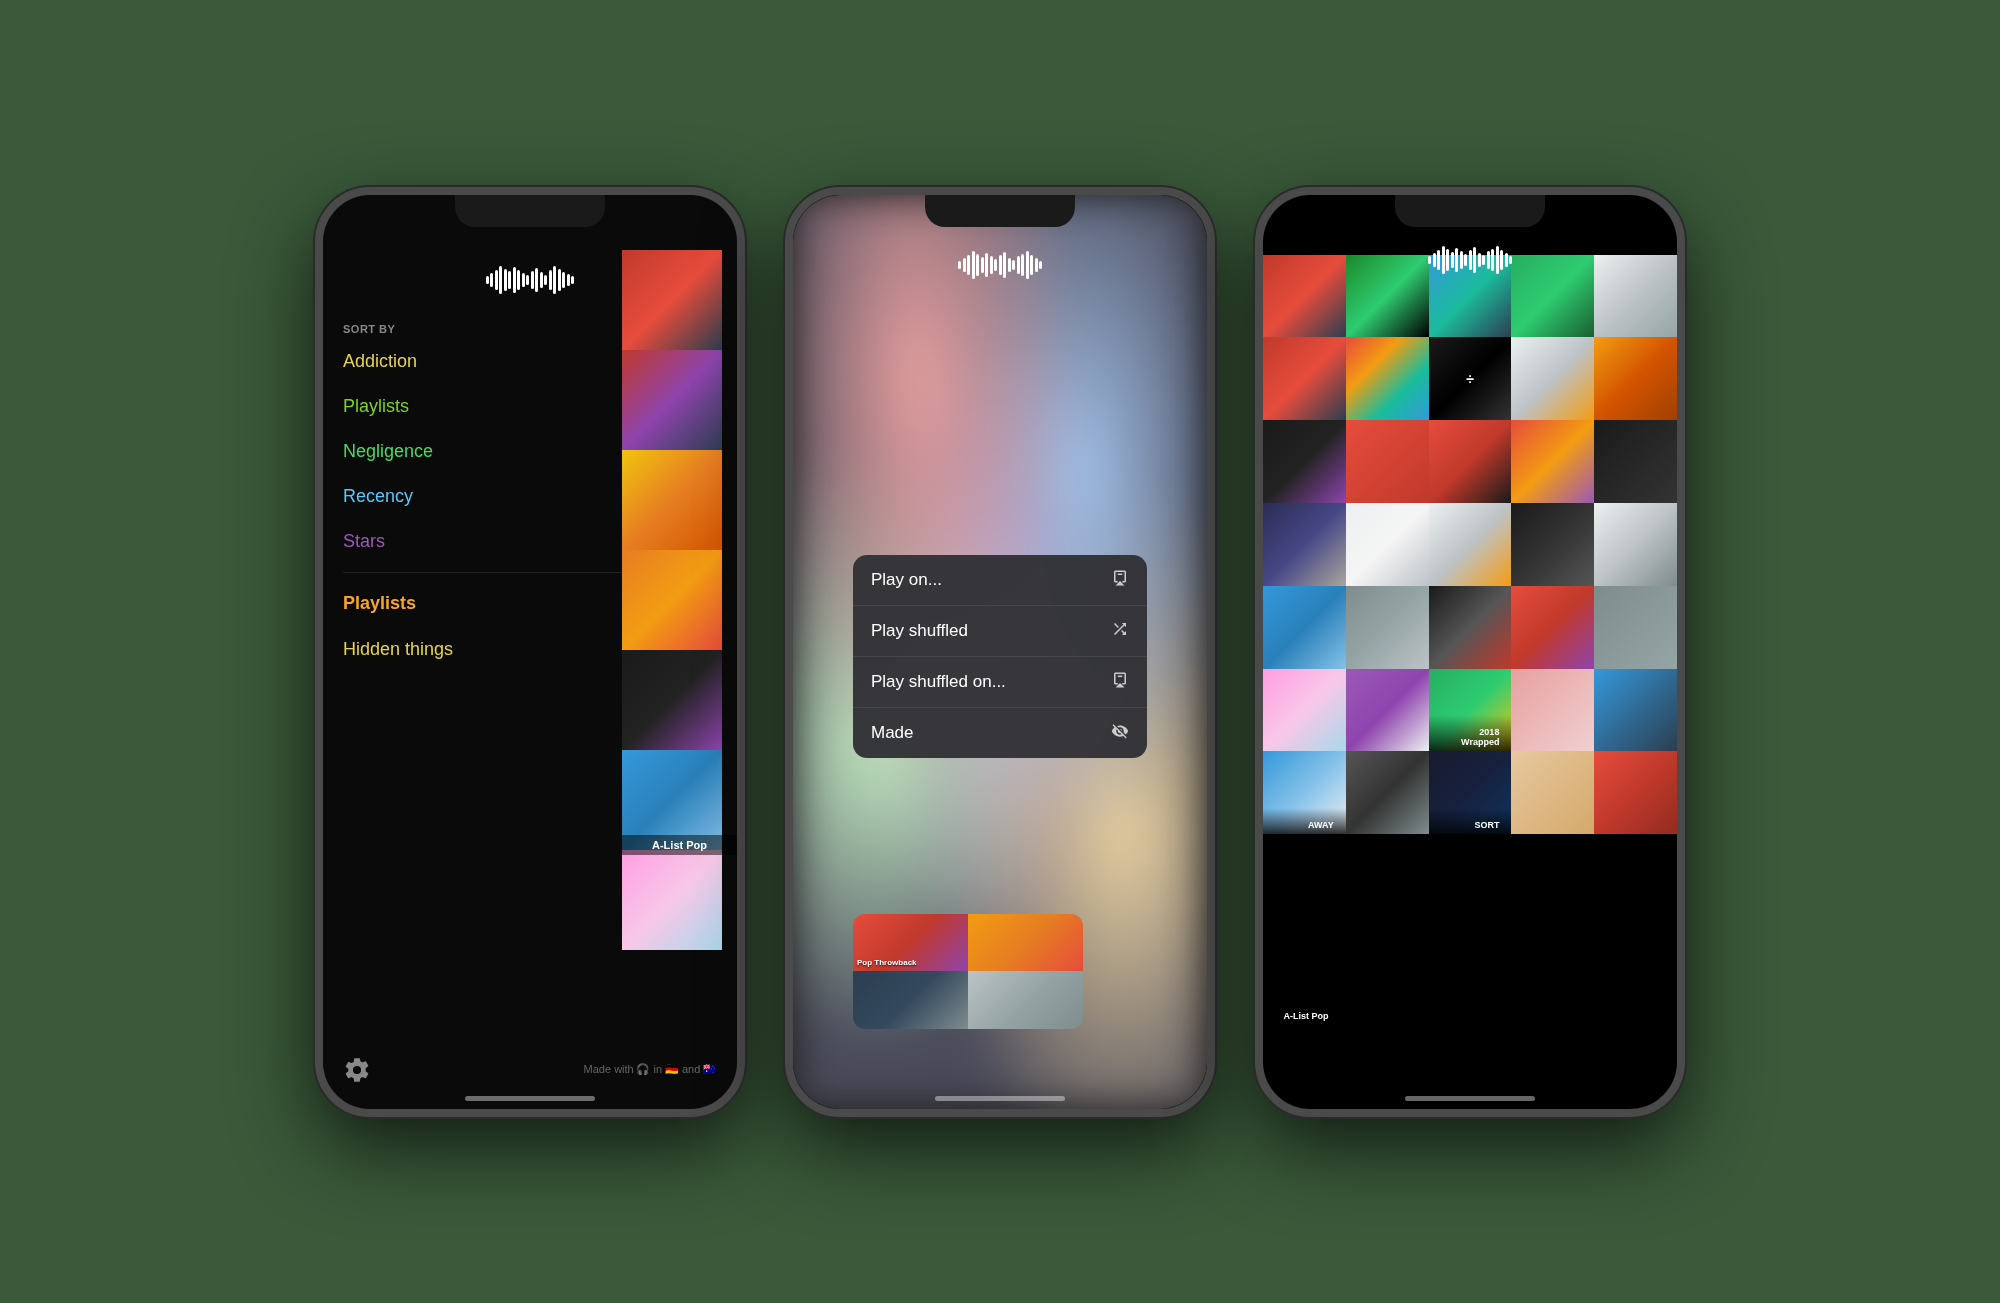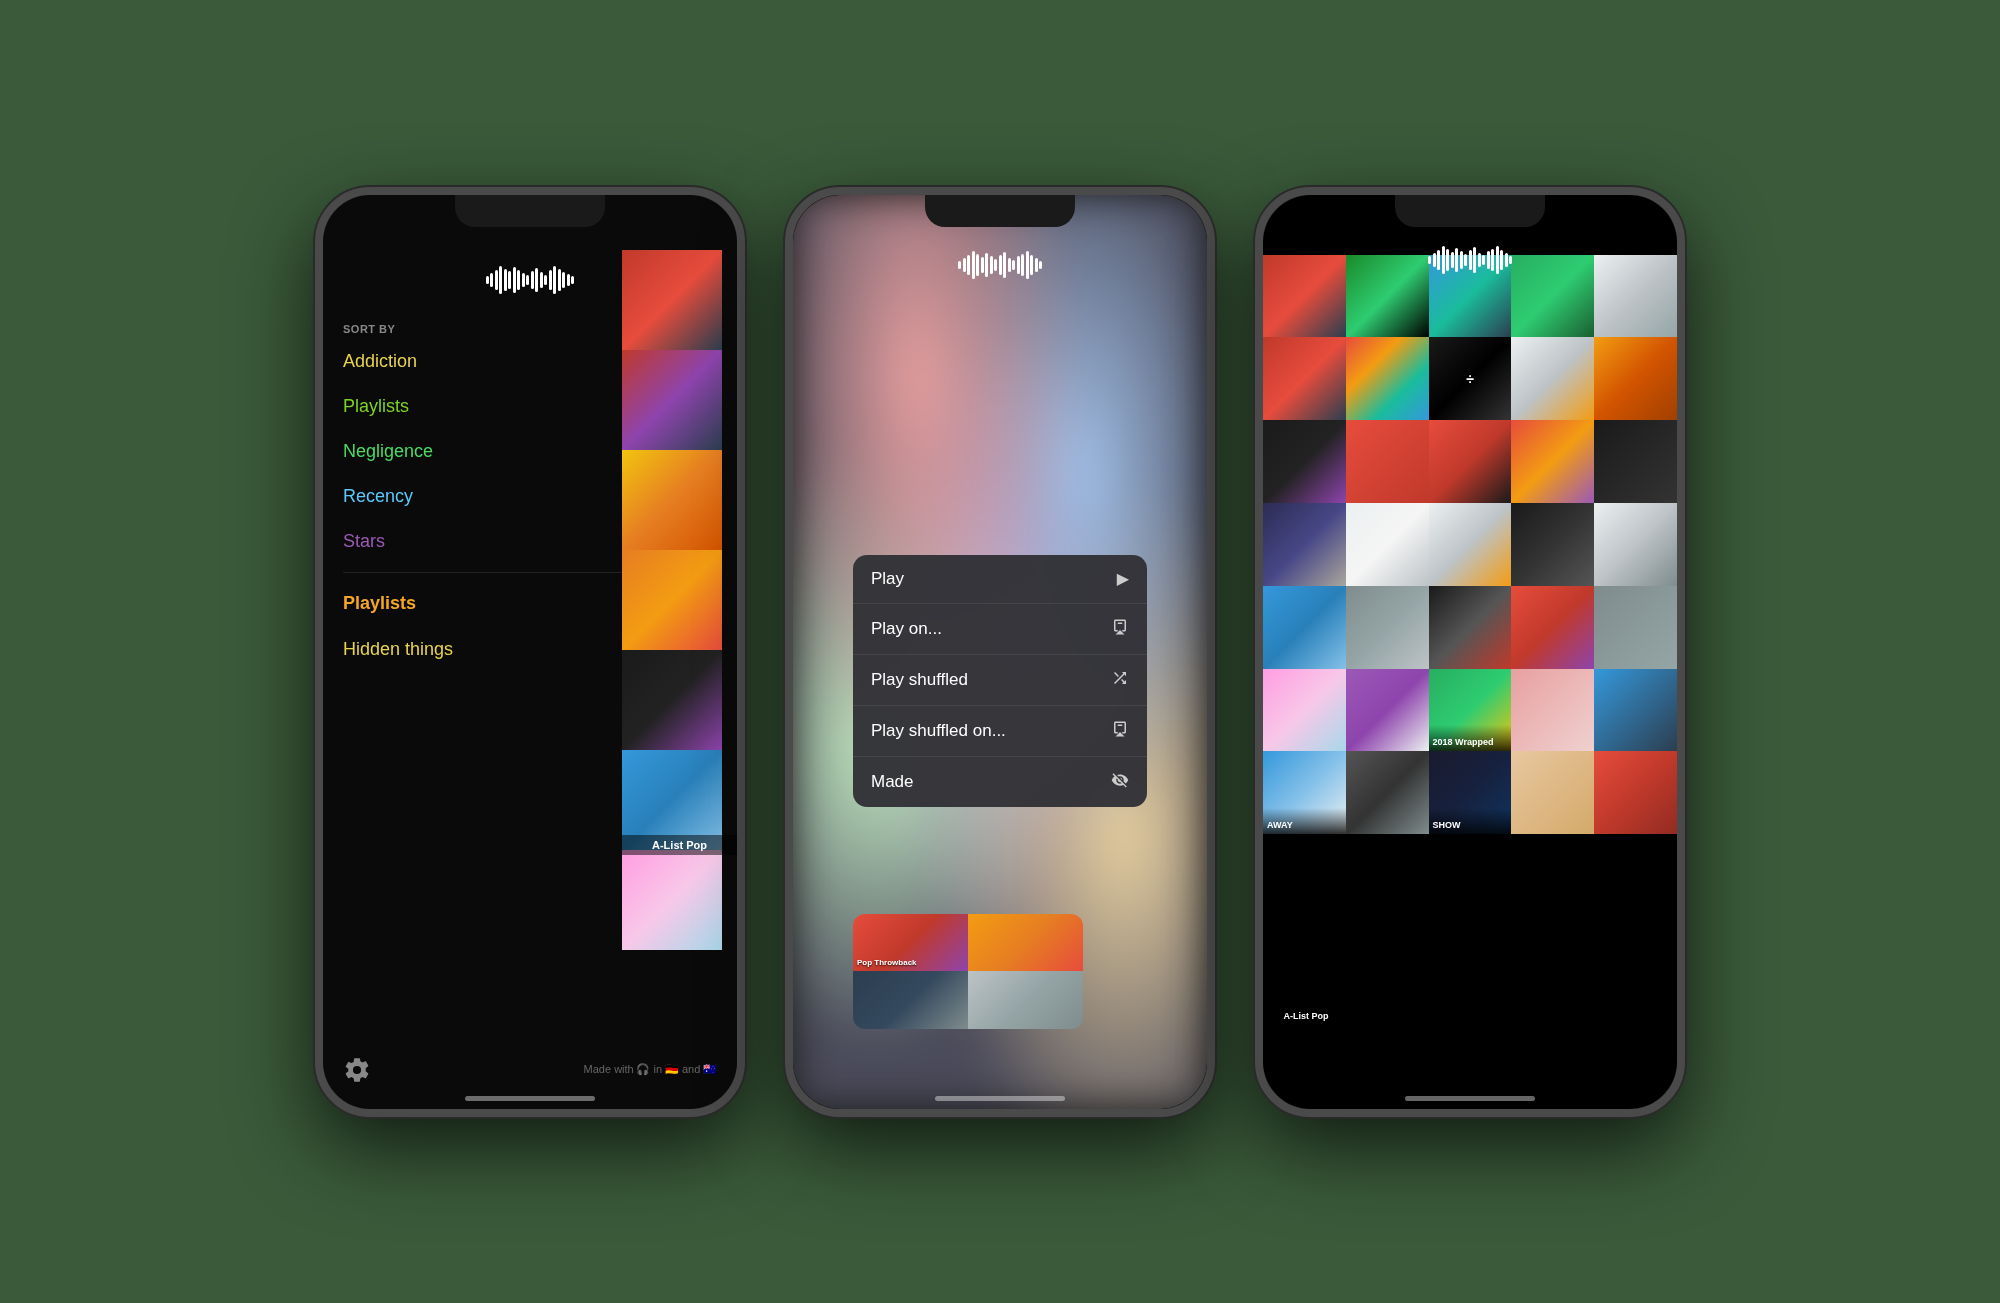--- a/index.html
+++ b/index.html
@@ -205,22 +205,22 @@
     }
     .grid-label {
       position: absolute;
       bottom: 0;
       left: 0;
       right: 0;
       background: linear-gradient(transparent, rgba(0,0,0,0.8));
       color: #fff;
       font-size: 9px;
       font-weight: 700;
-      padding: 12px 4px 4px;
-      text-align: left;
+      padding: 12px 12px 4px;
+      text-align: right;
     }
     .phone3-header {
       position: absolute;
       top: 50px;
       left: 0;
       right: 0;
       display: flex;
       justify-content: center;
       z-index: 10;
     }
@@ -385,24 +385,20 @@
         <span class="wave-bar" style="height:22px"></span>
         <span class="wave-bar" style="height:28px"></span>
         <span class="wave-bar" style="height:20px"></span>
         <span class="wave-bar" style="height:14px"></span>
         <span class="wave-bar" style="height:8px"></span>
       </div>
     </div>
 
     <div class="context-menu">
       <div class="context-menu-item">
-        <span class="context-menu-label">Play</span>
-        <span class="context-menu-icon">▶</span>
-      </div>
-      <div class="context-menu-item">
         <span class="context-menu-label">Play on...</span>
         <span class="context-menu-icon">
           <svg width="18" height="18" viewBox="0 0 24 24" fill="#ccc">
             <path d="M6 22h12l-6-6-6 6zm9-16H9v2h6V6zm3-4H6C4.9 2 4 2.9 4 4v12c0 1.1.9 2 2 2h3v-2H6V4h12v12h-3v2h3c1.1 0 2-.9 2-2V4c0-1.1-.9-2-2-2z"></path>
           </svg>
         </span>
       </div>
       <div class="context-menu-item">
         <span class="context-menu-label">Play shuffled</span>
         <span class="context-menu-icon">
@@ -577,21 +573,21 @@
 
       <div class="grid-cell">
         <div class="color-block" style="background:linear-gradient(135deg,#3498db,#85c1e9,#ecf0f1)"></div>
         <div class="grid-label">AWAY</div>
       </div>
       <div class="grid-cell">
         <div class="color-block" style="background:linear-gradient(135deg,#555,#333,#7f8c8d)"></div>
       </div>
       <div class="grid-cell">
         <div class="color-block" style="background:linear-gradient(135deg,#1a1a2e,#16213e,#0f3460)"></div>
-        <div class="grid-label">SHOW</div>
+        <div class="grid-label">SORT</div>
       </div>
       <div class="grid-cell">
         <div class="color-block" style="background:linear-gradient(135deg,#e8c8a0,#d4a96a)"></div>
       </div>
       <div class="grid-cell">
         <div class="color-block" style="background:linear-gradient(135deg,#e74c3c,#c0392b,#922b21)"></div>
       </div>
     </div>
 
     <div style="position:absolute;bottom:85px;left:0;width:86px;background:rgba(0,0,0,0.6);color:#fff;font-size:9px;font-weight:700;text-align:center;padding:3px 2px;">A-List Pop</div>

